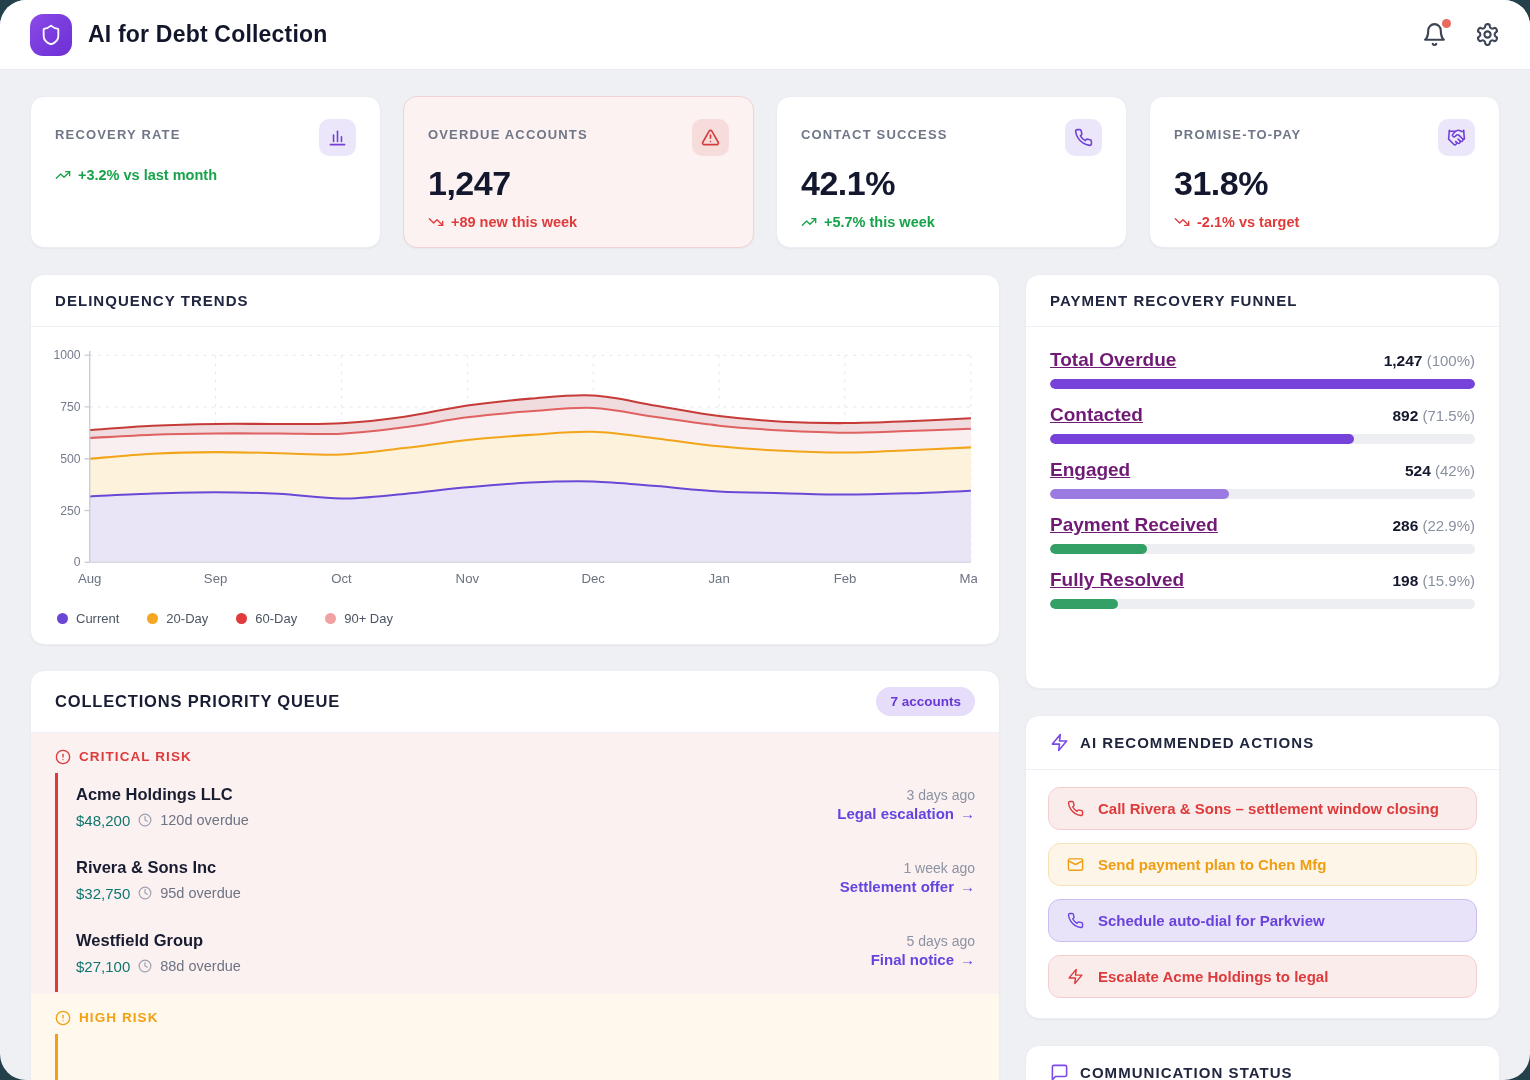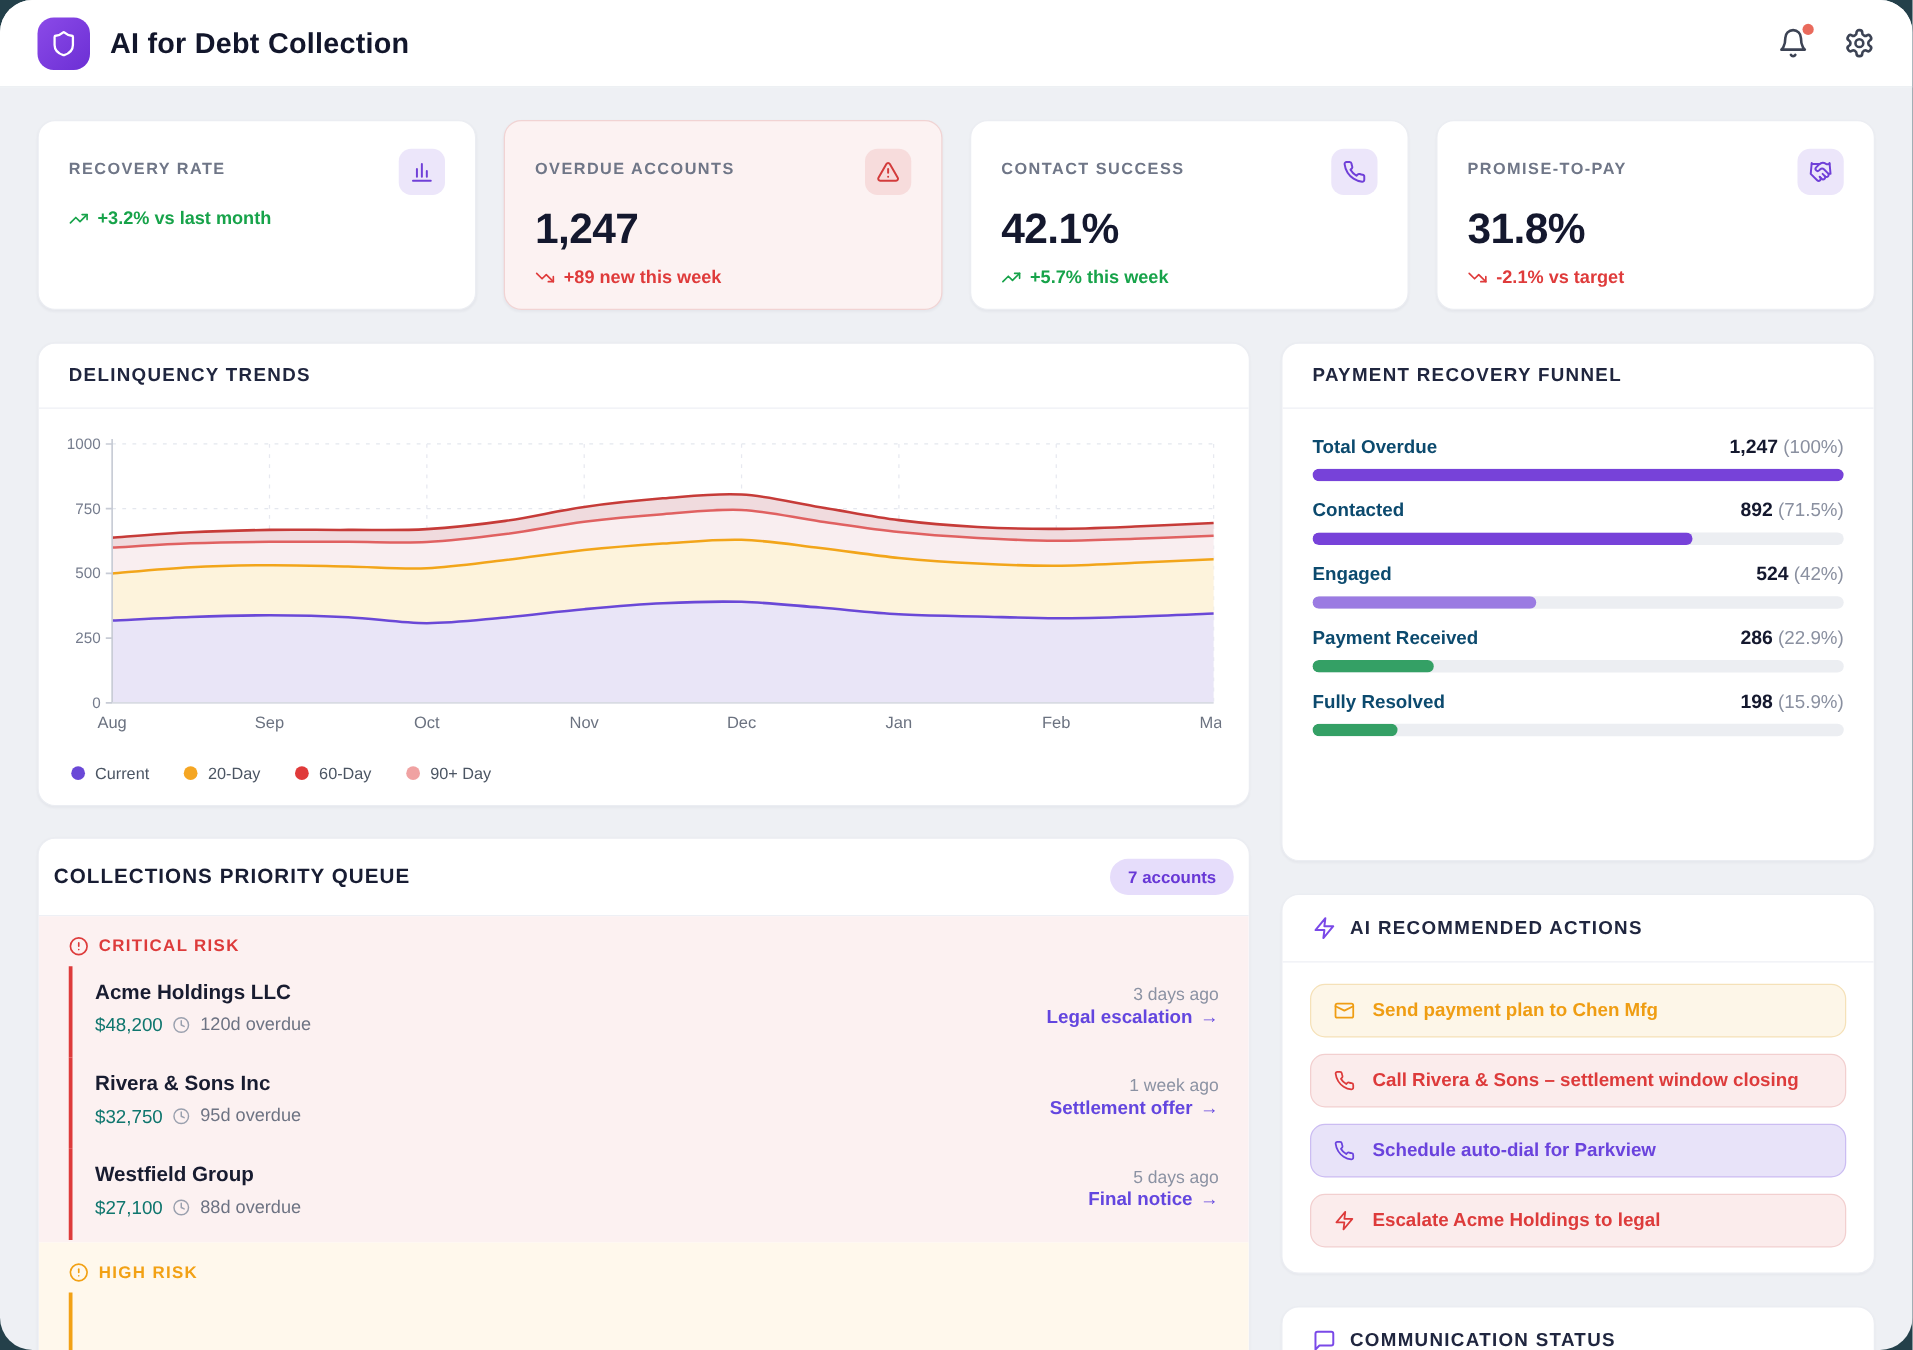--- a/index.html
+++ b/index.html
@@ -75,29 +75,29 @@
   .chart-wrap { padding:16px 22px 0 12px; }
   .chart-wrap svg { display:block; width:100%; height:auto; }
   .legend { display:flex; align-items:flex-end; gap:28px; padding:12px 0 18px 26px; }
   .legend-item { display:flex; align-items:center; gap:8px; font-size:13px; color:#4b5563; }
   .legend-dot { width:11px; height:11px; border-radius:50%; }
 
   
   .funnel-body { padding:22px 24px 10px; }
   .funnel-row { margin-bottom:15px; }
   .funnel-top { display:flex; align-items:baseline; justify-content:space-between; }
-  .funnel-label { font-size:15px; font-weight:600; color:#0c4a6e; }
+  .funnel-label { font-size:19px; font-weight:600; color:#701a75;text-decoration:underline; }
   .funnel-nums { font-size:15px; color:#8a90a0; }
   .funnel-nums b { color:#14182e; font-weight:700; font-size:15.5px; }
   .funnel-track { height:10px; background:#eceef2; border-radius:6px; margin-top:8px; overflow:hidden; }
   .funnel-fill { height:100%; border-radius:6px; }
 
   
   .queue-panel { min-height:640px; }
-  .queue-header { display:flex; align-items:center; justify-content:space-between; padding:16px 12px; border-bottom:1px solid #eef0f5; }
+  .queue-header { display:flex; align-items:center; justify-content:space-between; padding:16px 24px; border-bottom:1px solid #eef0f5; }
   .queue-title { font-size:16.5px; font-weight:700; letter-spacing:.05em; text-transform:uppercase; color:#181d33; }
   .queue-badge { background:#e6ddfb; color:#6838d6; font-size:13.5px; font-weight:700; padding:7px 14px; border-radius:999px; }
   .risk-section { padding:16px 24px 2px; }
   .risk-section.critical { background:#fcf1f1; }
   .risk-section.high { background:#fff8ec; padding-bottom:0; }
   .risk-label { display:flex; align-items:center; gap:8px; font-size:13.5px; font-weight:700; letter-spacing:.08em; text-transform:uppercase; margin-bottom:8px; }
   .risk-label svg { width:16px; height:16px; }
   .risk-section.critical .risk-label { color:#dd3b3b; }
   .risk-section.high .risk-label { color:#f2a115; }
   .q-item { display:flex; justify-content:space-between; border-left:3px solid #dd3b3b; padding:12px 0 17px 18px; }
@@ -478,36 +478,36 @@
         <section class="panel">
           <div class="panel-header">
             <span class="ph-icon">
                 <svg viewBox="0 0 24 24" fill="none" stroke="currentColor" stroke-width="2" stroke-linecap="round" stroke-linejoin="round">
                   <polygon points="13 2 3 14 12 14 11 22 21 10 12 10 13 2"></polygon>
                 </svg>
               </span>
             <span class="panel-title">AI RECOMMENDED ACTIONS</span>
           </div>
           <div class="actions-body" id="actions-body">
+              <button class="action-btn danger">
+                <span style="display: flex;">
+                  <svg viewBox="0 0 24 24" fill="none" stroke="currentColor" stroke-width="2" stroke-linecap="round" stroke-linejoin="round">
+                    <path d="M22 16.92v3a2 2 0 0 1-2.18 2 19.79 19.79 0 0 1-8.63-3.07 19.5 19.5 0 0 1-6-6 19.79 19.79 0 0 1-3.07-8.67A2 2 0 0 1 4.11 2h3a2 2 0 0 1 2 1.72 12.84 12.84 0 0 0 .7 2.81 2 2 0 0 1-.45 2.11L8.09 9.91a16 16 0 0 0 6 6l1.27-1.27a2 2 0 0 1 2.11-.45 12.84 12.84 0 0 0 2.81.7A2 2 0 0 1 22 16.92z"></path>
+                  </svg>
+                </span>
+                <span>Call Rivera &amp; Sons – settlement window closing</span>
+              </button>
               <button class="action-btn warning">
                 <span style="display: flex;">
                   <svg viewBox="0 0 24 24" fill="none" stroke="currentColor" stroke-width="2" stroke-linecap="round" stroke-linejoin="round">
                     <rect x="2" y="4" width="20" height="16" rx="2"></rect>
                     <path d="m22 7-10 5L2 7"></path>
                   </svg>
                 </span>
                 <span>Send payment plan to Chen Mfg</span>
-              </button>
-              <button class="action-btn danger">
-                <span style="display: flex;">
-                  <svg viewBox="0 0 24 24" fill="none" stroke="currentColor" stroke-width="2" stroke-linecap="round" stroke-linejoin="round">
-                    <path d="M22 16.92v3a2 2 0 0 1-2.18 2 19.79 19.79 0 0 1-8.63-3.07 19.5 19.5 0 0 1-6-6 19.79 19.79 0 0 1-3.07-8.67A2 2 0 0 1 4.11 2h3a2 2 0 0 1 2 1.72 12.84 12.84 0 0 0 .7 2.81 2 2 0 0 1-.45 2.11L8.09 9.91a16 16 0 0 0 6 6l1.27-1.27a2 2 0 0 1 2.11-.45 12.84 12.84 0 0 0 2.81.7A2 2 0 0 1 22 16.92z"></path>
-                  </svg>
-                </span>
-                <span>Call Rivera &amp; Sons – settlement window closing</span>
               </button>
               <button class="action-btn purple">
                 <span style="display: flex;">
                   <svg viewBox="0 0 24 24" fill="none" stroke="currentColor" stroke-width="2" stroke-linecap="round" stroke-linejoin="round">
                     <path d="M22 16.92v3a2 2 0 0 1-2.18 2 19.79 19.79 0 0 1-8.63-3.07 19.5 19.5 0 0 1-6-6 19.79 19.79 0 0 1-3.07-8.67A2 2 0 0 1 4.11 2h3a2 2 0 0 1 2 1.72 12.84 12.84 0 0 0 .7 2.81 2 2 0 0 1-.45 2.11L8.09 9.91a16 16 0 0 0 6 6l1.27-1.27a2 2 0 0 1 2.11-.45 12.84 12.84 0 0 0 2.81.7A2 2 0 0 1 22 16.92z"></path>
                   </svg>
                 </span>
                 <span>Schedule auto-dial for Parkview</span>
               </button>
               <button class="action-btn danger">

